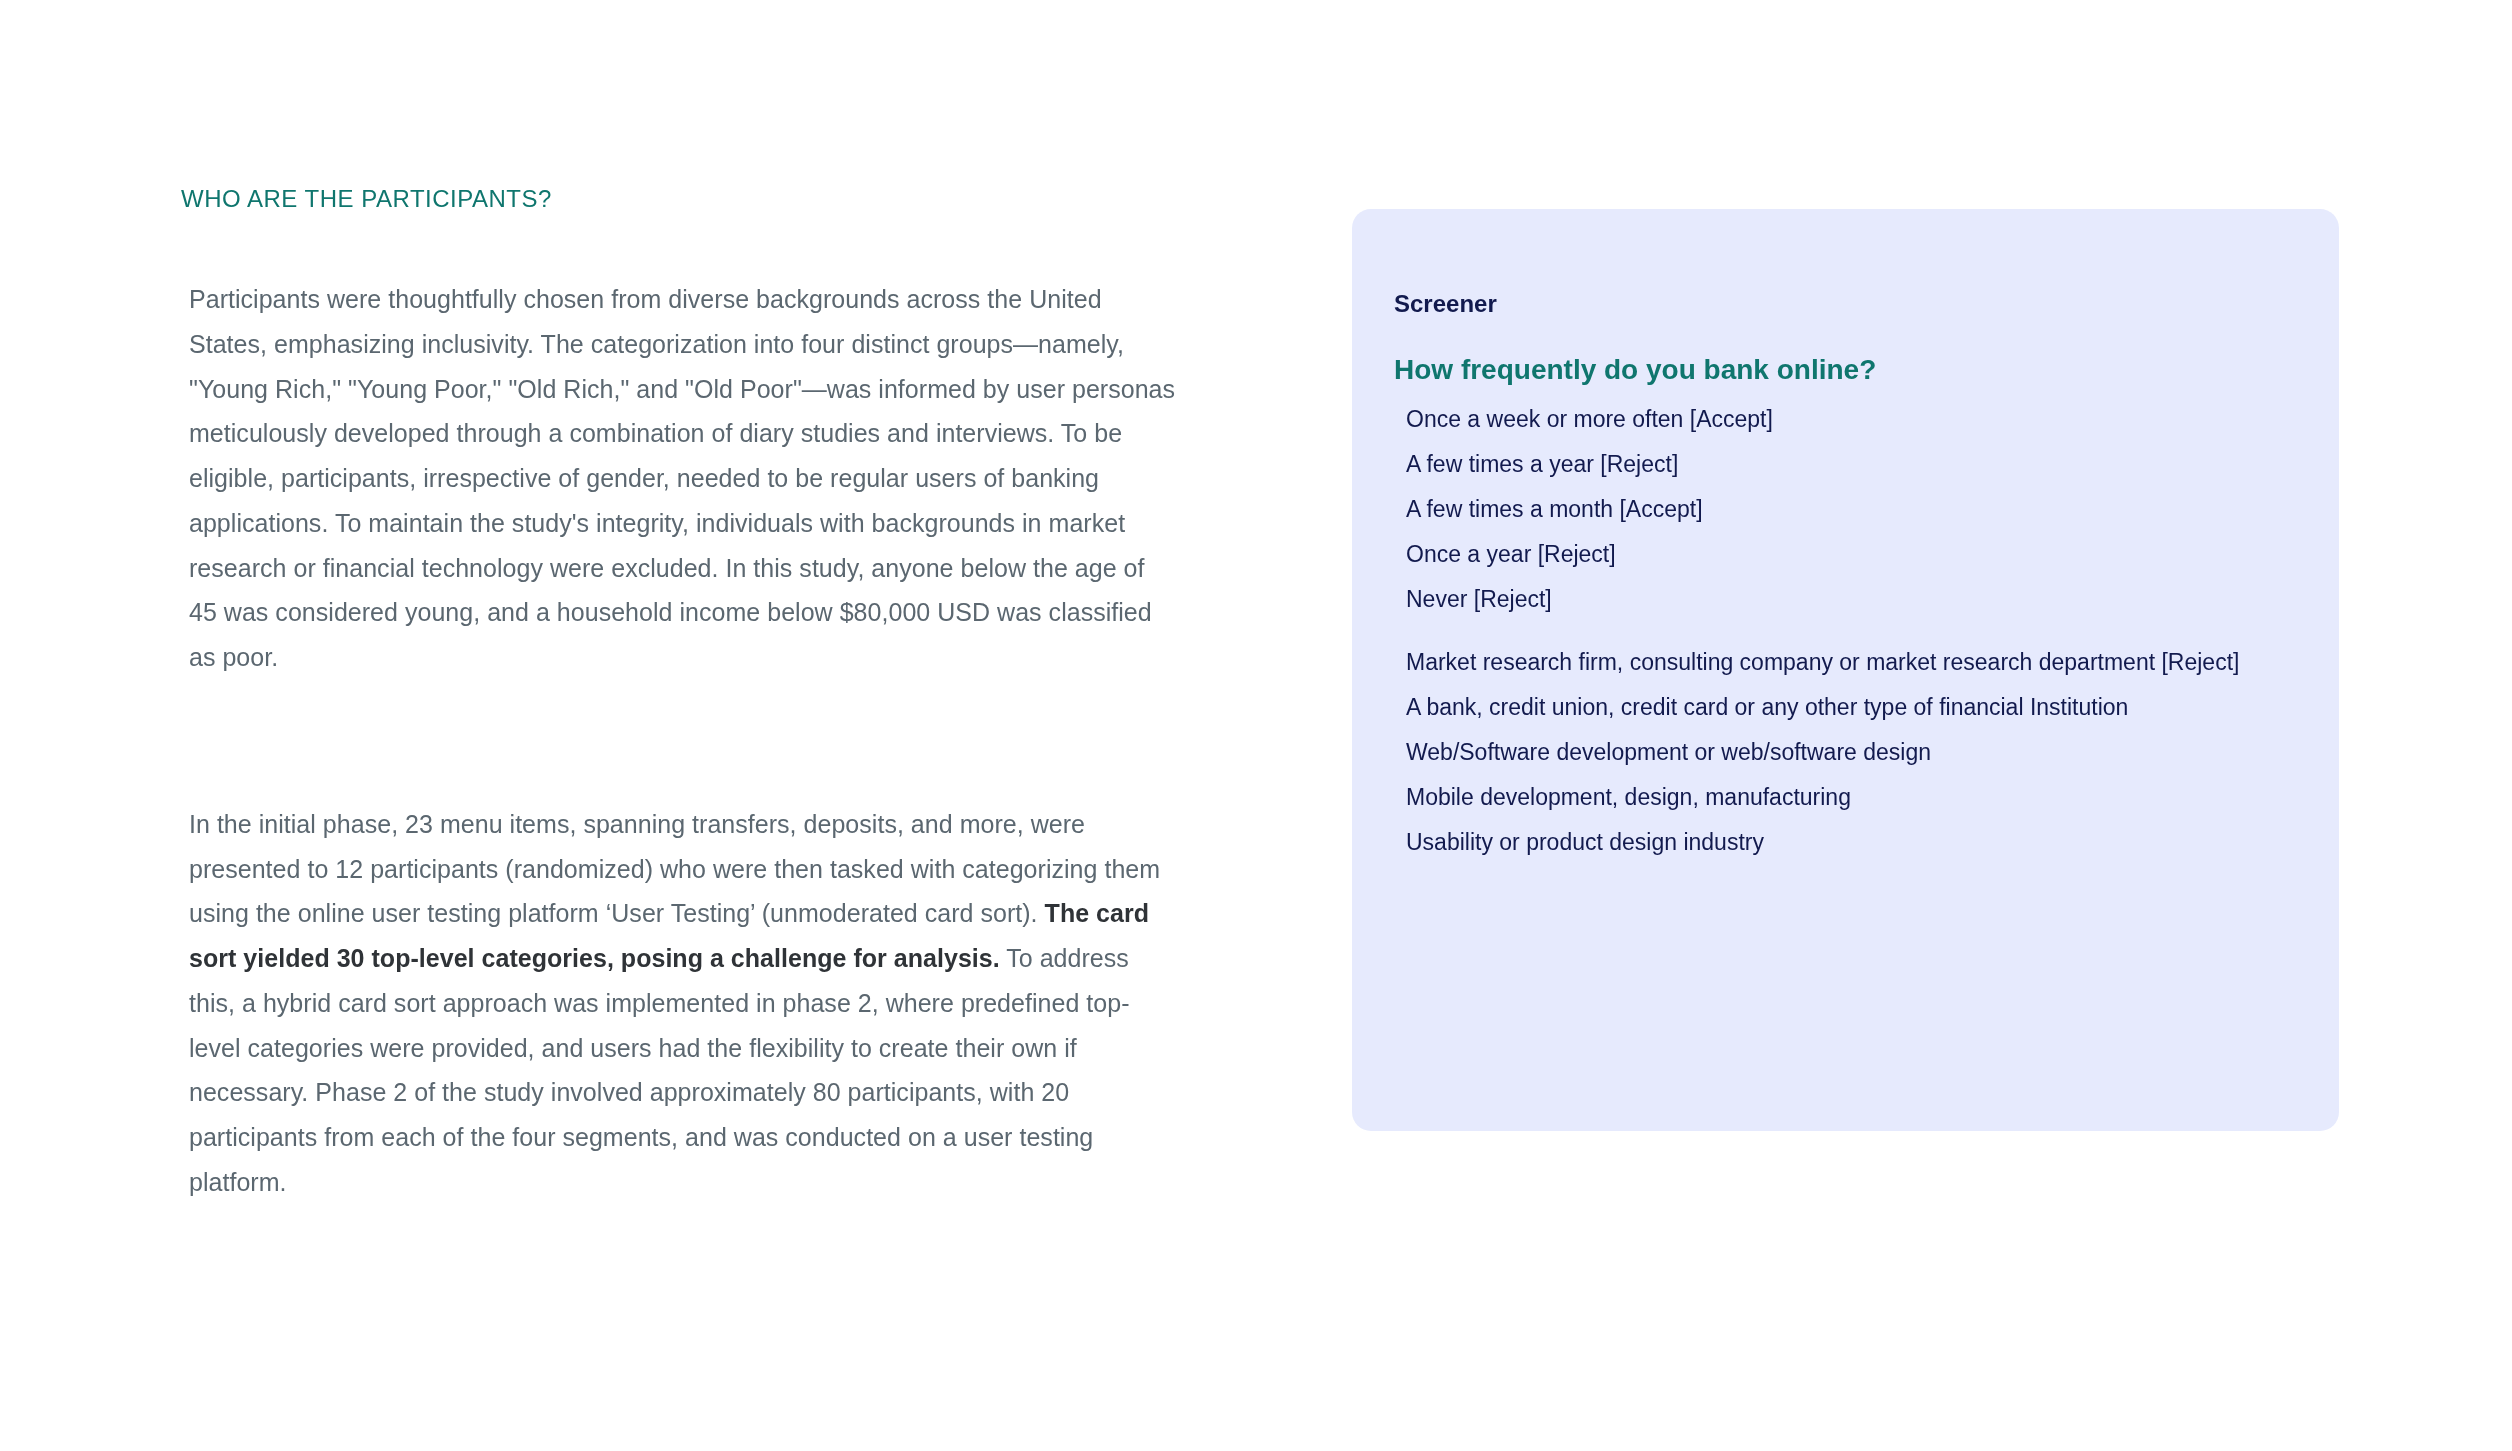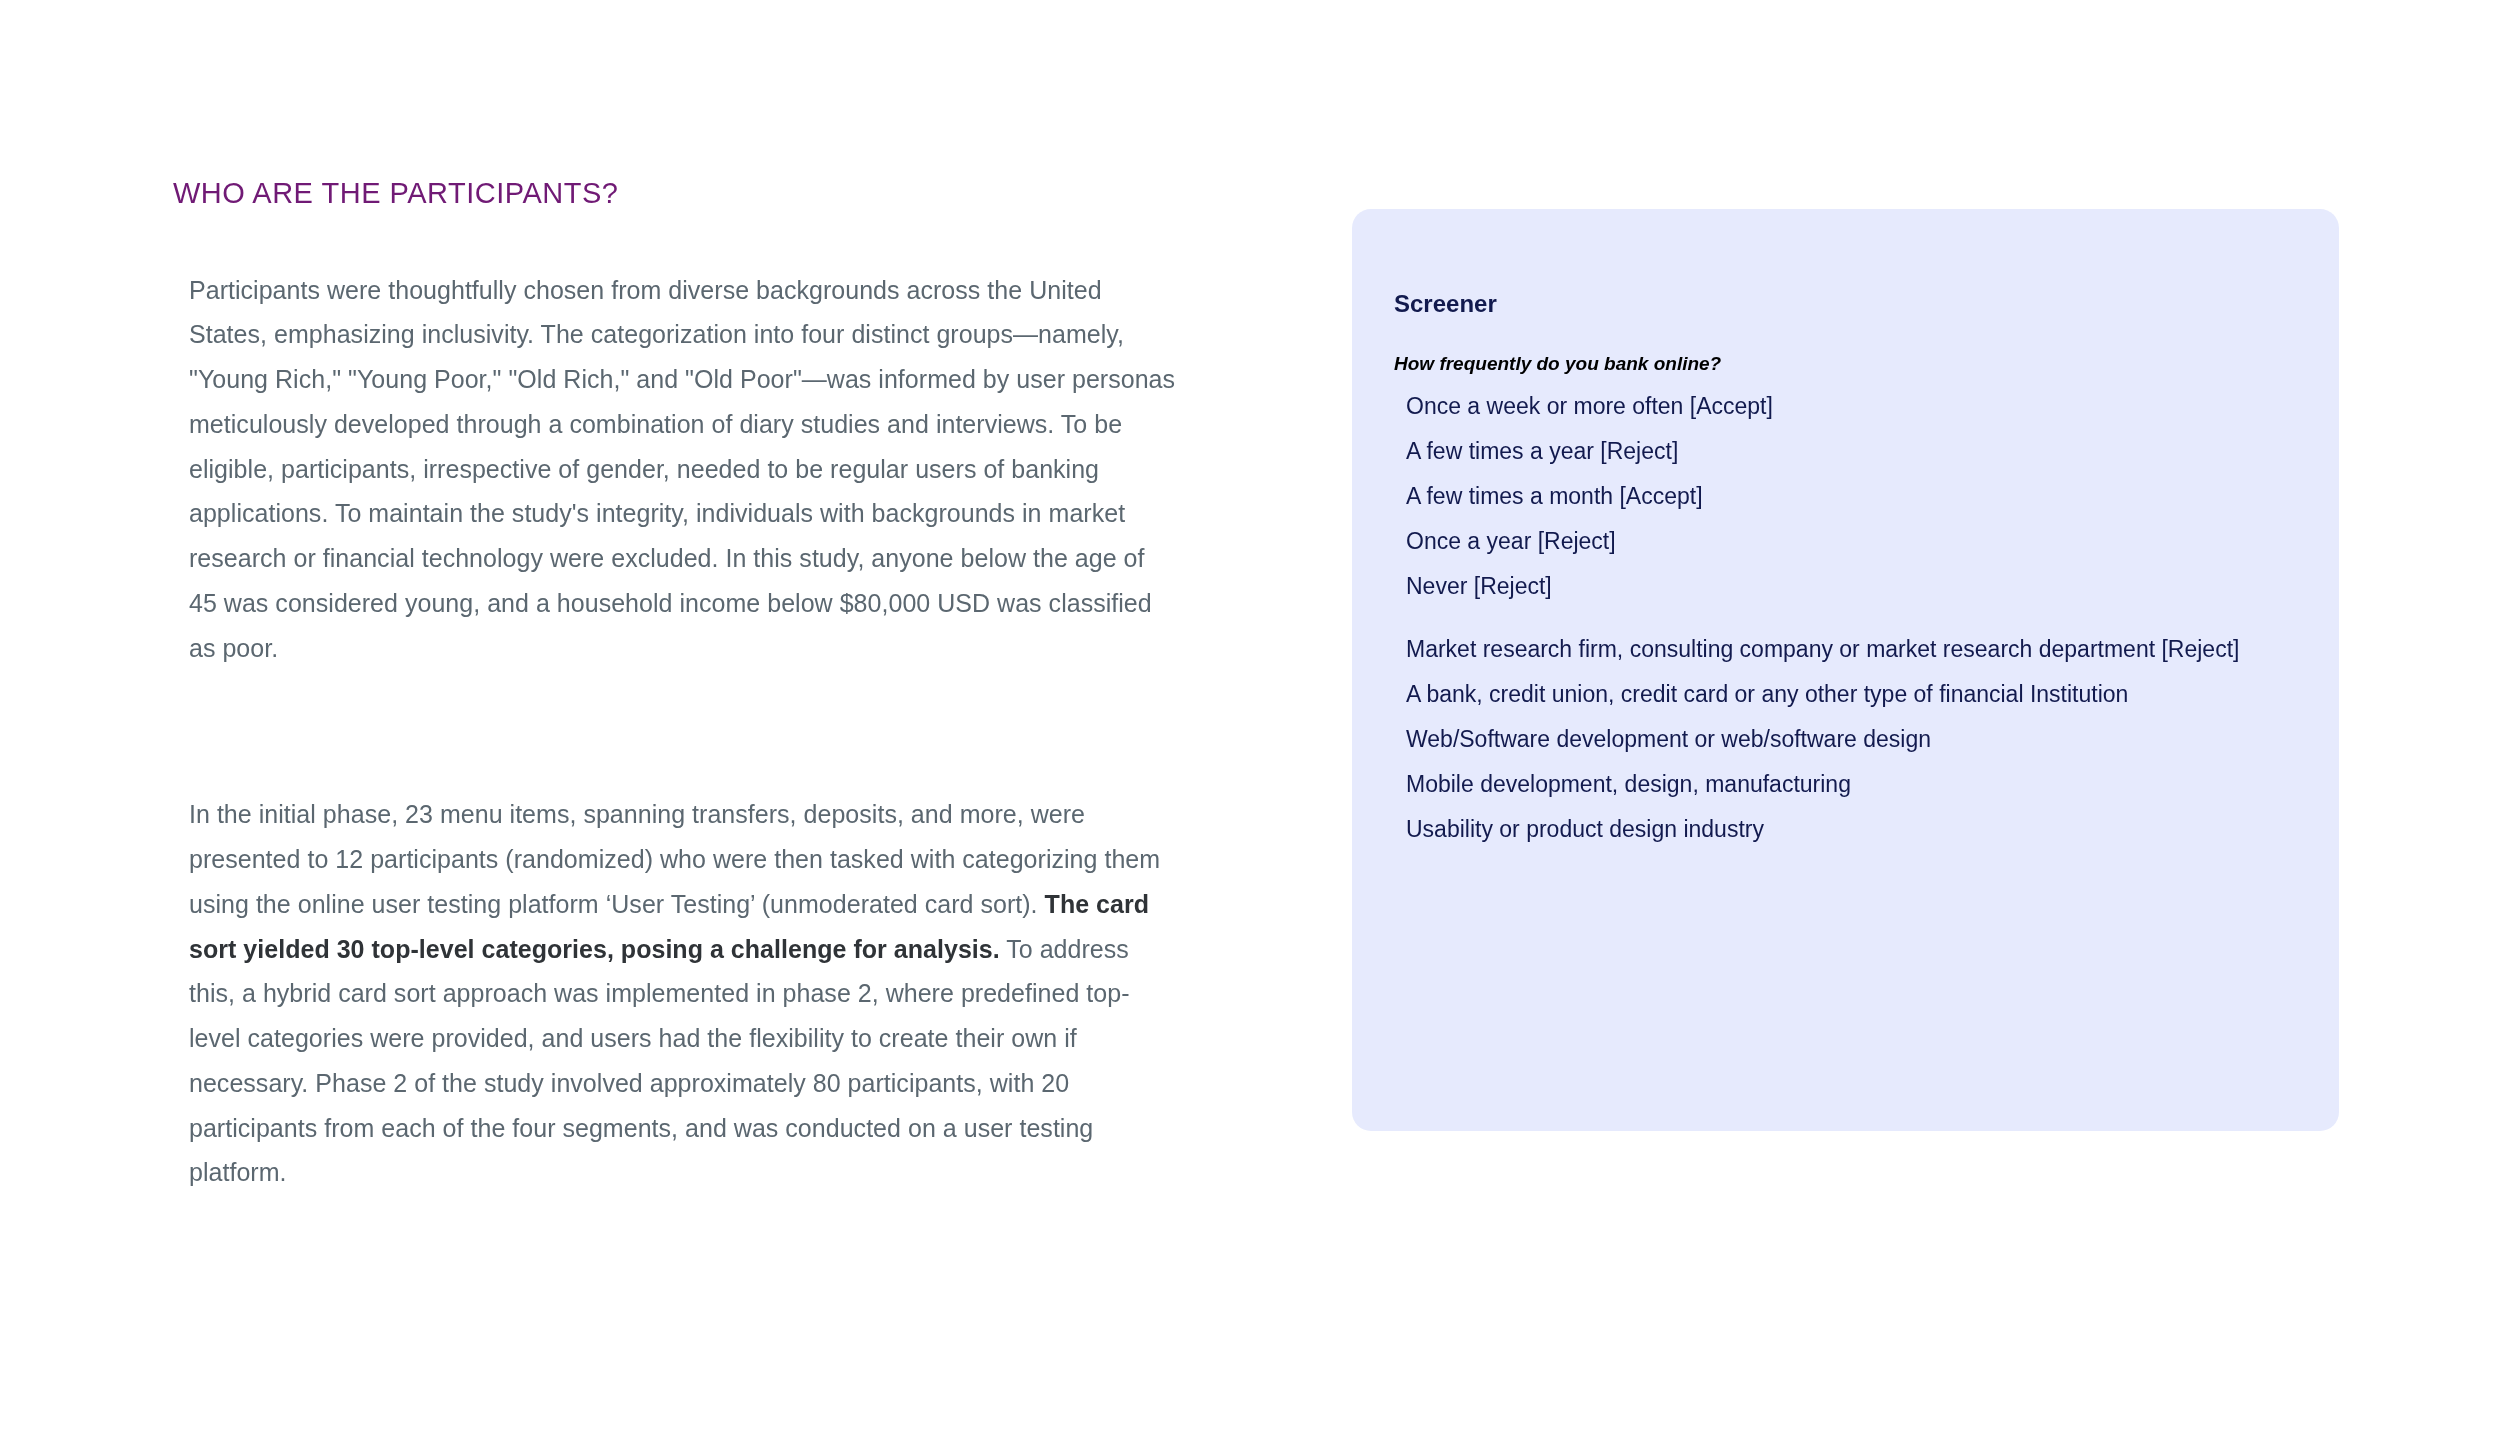--- a/index.html
+++ b/index.html
@@ -26,26 +26,26 @@
 
   
   .content-column {
     position: absolute;
     left: 173px;
     top: 175px;
     width: 1021px;
   }
 
   .section-heading {
-    font-size: 29px;
+    font-size: 24px;
     font-weight: 400;
     letter-spacing: 0.5px;
-    color: #701a75;
+    color: #0f766e;
     line-height: 1.3;
-    margin: 0;
+    margin: 8px;
     white-space: nowrap;
   }
 
   .body-paragraph {
     font-size: 25px;
     font-weight: 400;
     line-height: 1.79;
     color: #5b6770;
     margin: 16px;
     letter-spacing: 0.03px;
@@ -74,26 +74,25 @@
 
   .card-title {
     font-size: 24px;
     font-weight: 700;
     color: #121a4e;
     margin: 0 0 31px 0;
     line-height: 1.3;
   }
 
   .question-text {
-    font-size: 19px;
+    font-size: 28px;
     font-weight: 700;
-    color: #000000;
+    color: #0f766e;
     line-height: 1.45;
     margin: 0 0 11.8px 0;
-    font-style: italic;
   }
 
   .option-text {
     font-size: 23px;
     font-weight: 400;
     color: #121a4e;
     line-height: 1.45;
     margin: 0 0 11.8px 0;
   }
 

